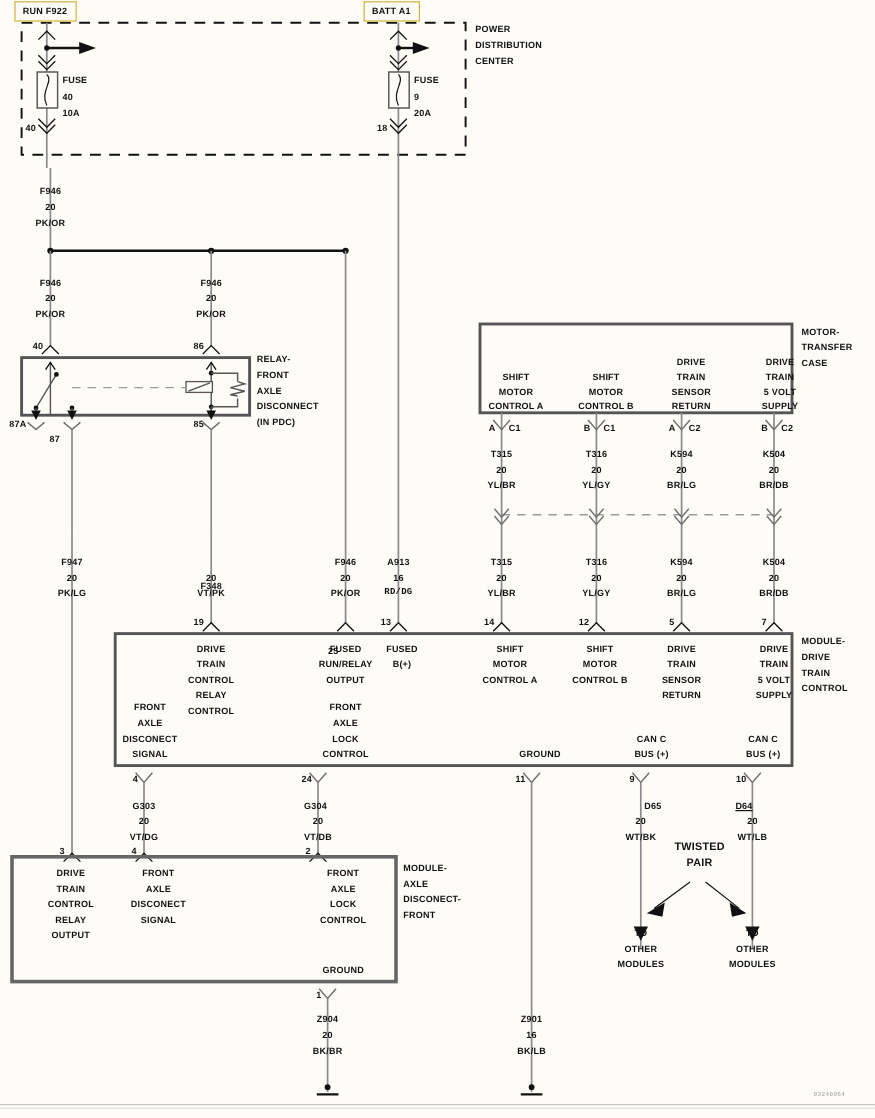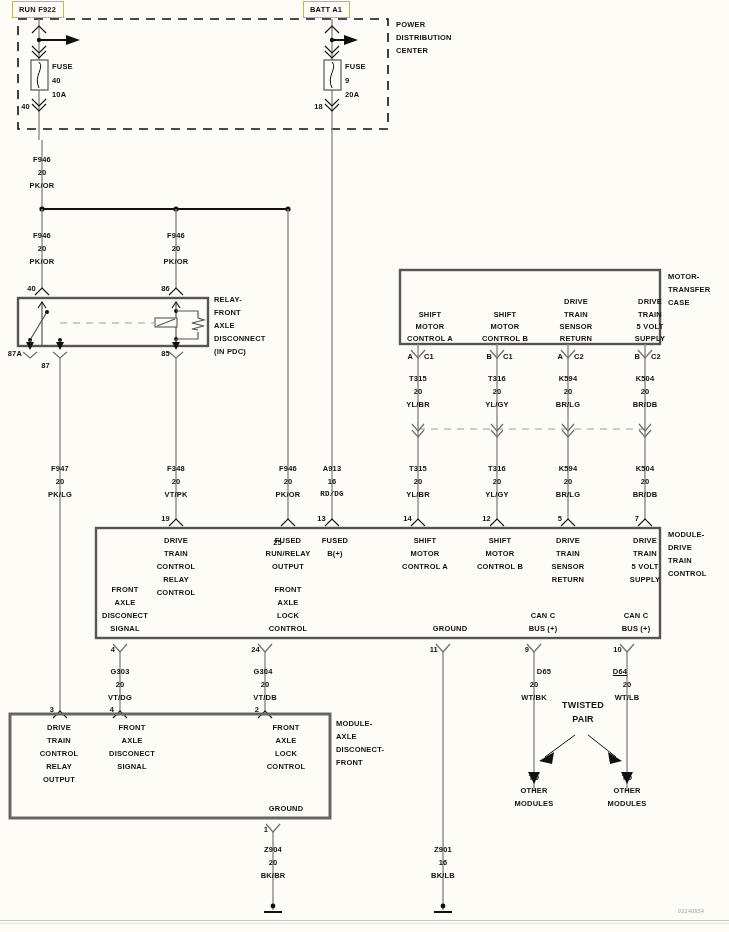--- a/index.html
+++ b/index.html
@@ -285,21 +285,21 @@
 <div class="t c" style="left:568px;top:490px;">BR/LG</div>
 
 <div class="t c" style="left:645px;top:464px;">K504</div>
 <div class="t c" style="left:645px;top:477px;">20</div>
 <div class="t c" style="left:645px;top:490px;">BR/DB</div>
 
 <div class="t c" style="left:60px;top:464px;">F947</div>
 <div class="t c" style="left:60px;top:477px;">20</div>
 <div class="t c" style="left:60px;top:490px;">PK/LG</div>
 
-<div class="t c" style="left:176px;top:464px;">F348</div>
+<div class="t c" style="left:176px;top:484px;">F348</div>
 <div class="t c" style="left:176px;top:477px;">20</div>
 <div class="t c" style="left:176px;top:490px;">VT/PK</div>
 
 <div class="t c" style="left:288px;top:464px;">F946</div>
 <div class="t c" style="left:288px;top:477px;">20</div>
 <div class="t c" style="left:288px;top:490px;">PK/OR</div>
 
 <div class="t c" style="left:332px;top:464px;">A913</div>
 <div class="t c" style="left:332px;top:477px;">16</div>
 <div class="t c" style="left:332px;top:490px;font-family:Liberation Mono, monospace;">RD/DG</div>

